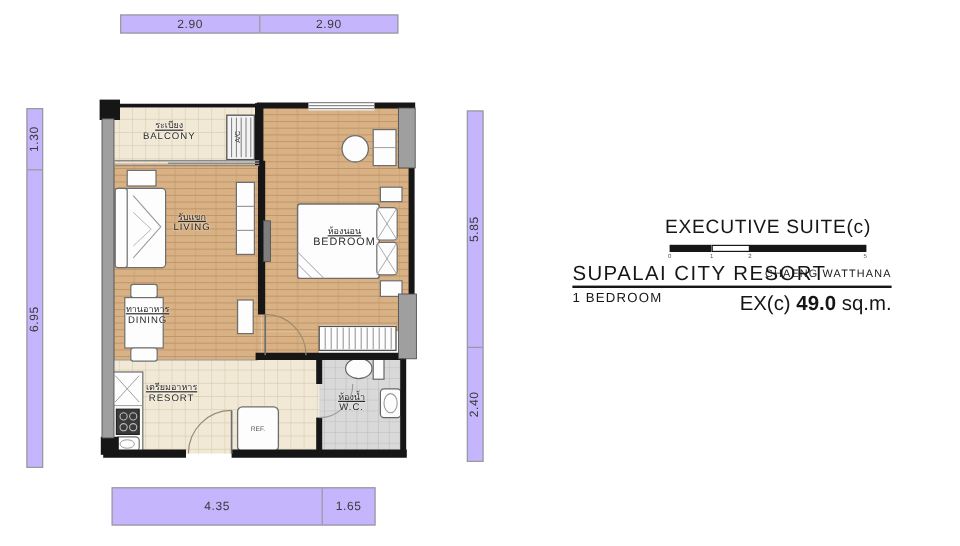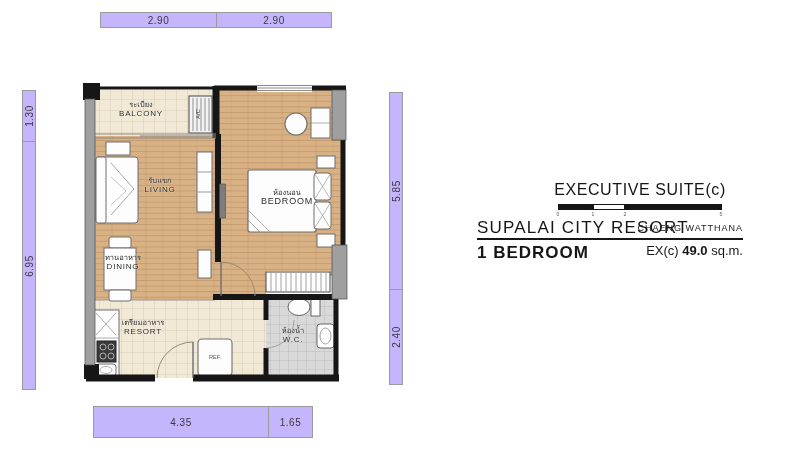--- a/index.html
+++ b/index.html
@@ -14,38 +14,38 @@
   .dim-h { flex-direction:row; }
   .dim-v { flex-direction:column; }
   .dim-cell { position:relative; box-sizing:border-box; display:flex; align-items:center; justify-content:center;
               font-size:10px; color:#3a3a3a; letter-spacing:0.5px; }
   .dim-h .dim-cell + .dim-cell { border-left:1px solid #9a9a9a; }
   .dim-v .dim-cell + .dim-cell { border-top:1px solid #9a9a9a; }
   .dim-v .dim-cell span { position:absolute; top:50%; left:50%; transform:translate(-50%,-50%) rotate(-90deg); white-space:nowrap; }
 
   
   .room-label { position:absolute; transform:translate(-50%,-50%); text-align:center; color:#2b2b2b; text-shadow:0 0 2px rgba(255,255,255,.9); }
-  .room-label .thai { font-size:7.5px; line-height:9px; }
+  .room-label .thai { font-size:7.5px; line-height:9px;text-decoration:underline; }
   .room-label .en   { font-size:8px; line-height:9px; letter-spacing:0.8px; }
   .room-label.big .en { font-size:9px; }
 
   
   .tb { position:absolute; color:#161616; }
   #suite-name { left:545px; top:181px; width:190px; text-align:center; font-size:16px; letter-spacing:0.6px; }
   #scalebar { left:558px; top:204px; width:164px; height:6px; position:absolute; }
   #scalebar .seg { position:absolute; top:0; height:6px; box-sizing:border-box; }
   #scalebar .s1 { left:0;   width:35px; background:#161616; }
   #scalebar .s2 { left:35px; width:32px; background:#fff; border:1px solid #161616; }
   #scalebar .s3 { left:67px; width:97px; background:#161616; }
   .tick { position:absolute; top:7px; font-size:5px; color:#555; width:8px; text-align:center; }
   #project-name { left:477px; top:218px; font-size:17px; letter-spacing:1.2px; }
   #project-location { right:57px; top:223px; font-size:9px; letter-spacing:1px; }
   #title-rule { position:absolute; left:477px; top:238px; width:266px; border-top:2px solid #161616; }
-  #unit-type { left:477px; top:243px; font-size:17px; letter-spacing:1px;font-weight:bold; }
-  #unit-area { right:57px; top:243px; font-size:13px; }
+  #unit-type { left:477px; top:243px; font-size:11px; letter-spacing:1px; }
+  #unit-area { right:57px; top:243px; font-size:17px; }
   #unit-area b { font-weight:bold; }
 </style>
 </head>
 <body>
 
 <div id="stage">
 
   <svg id="plan-svg" width="800" height="455" viewBox="0 0 800 455">
     <defs>
       <pattern id="wood" width="34" height="5.6" patternUnits="userSpaceOnUse">

